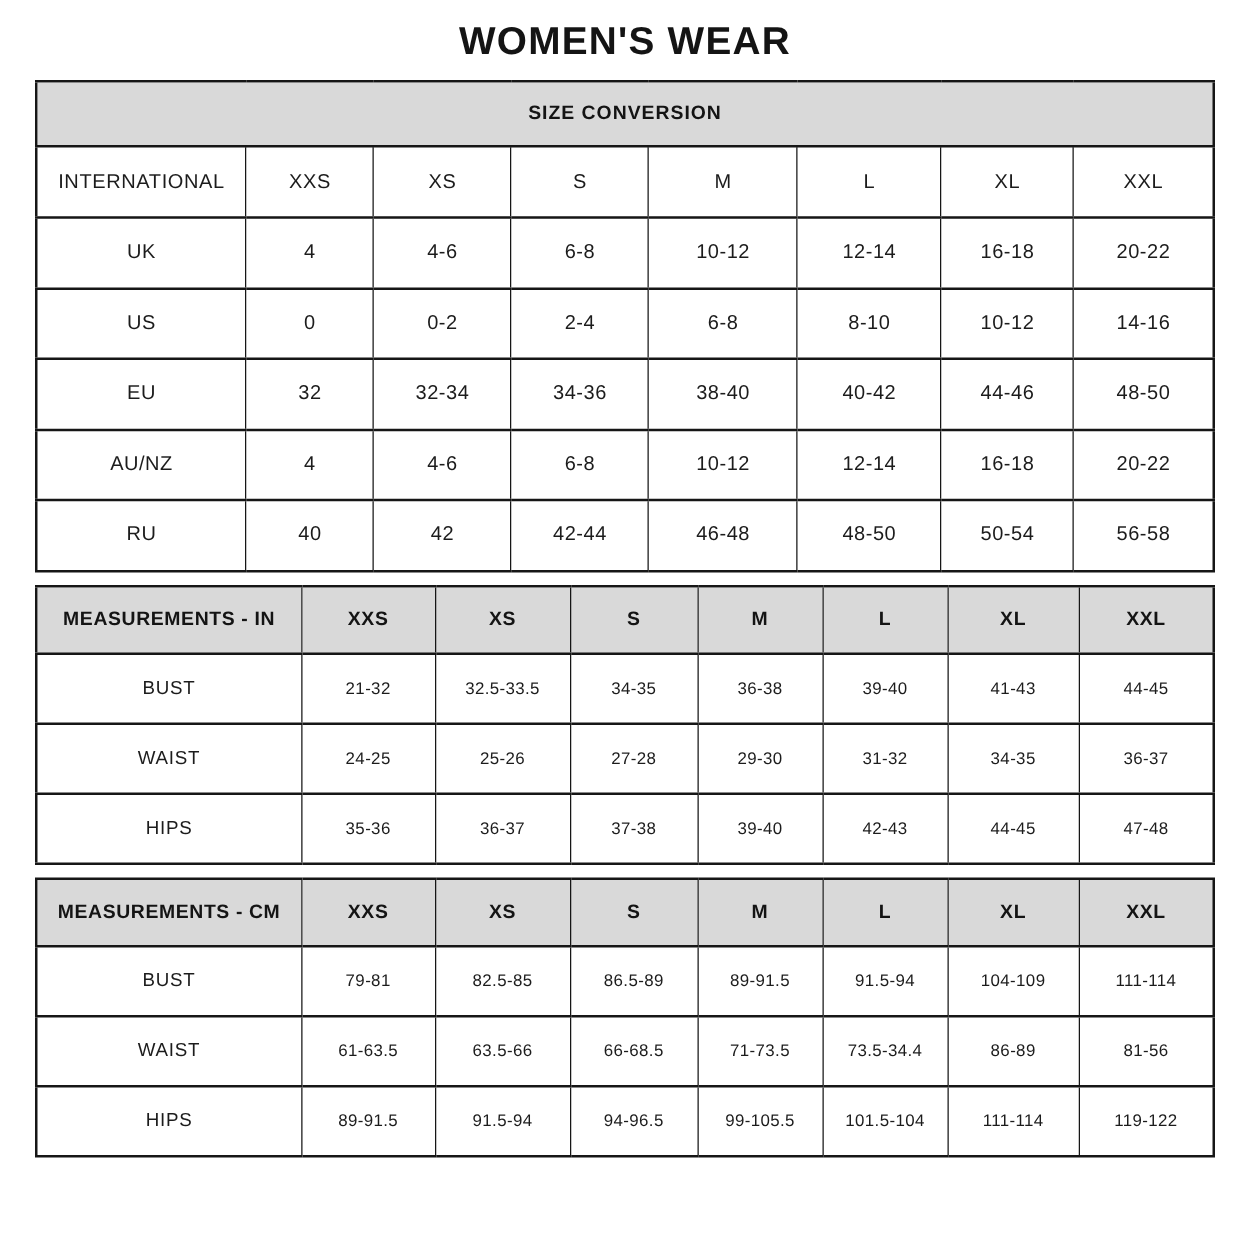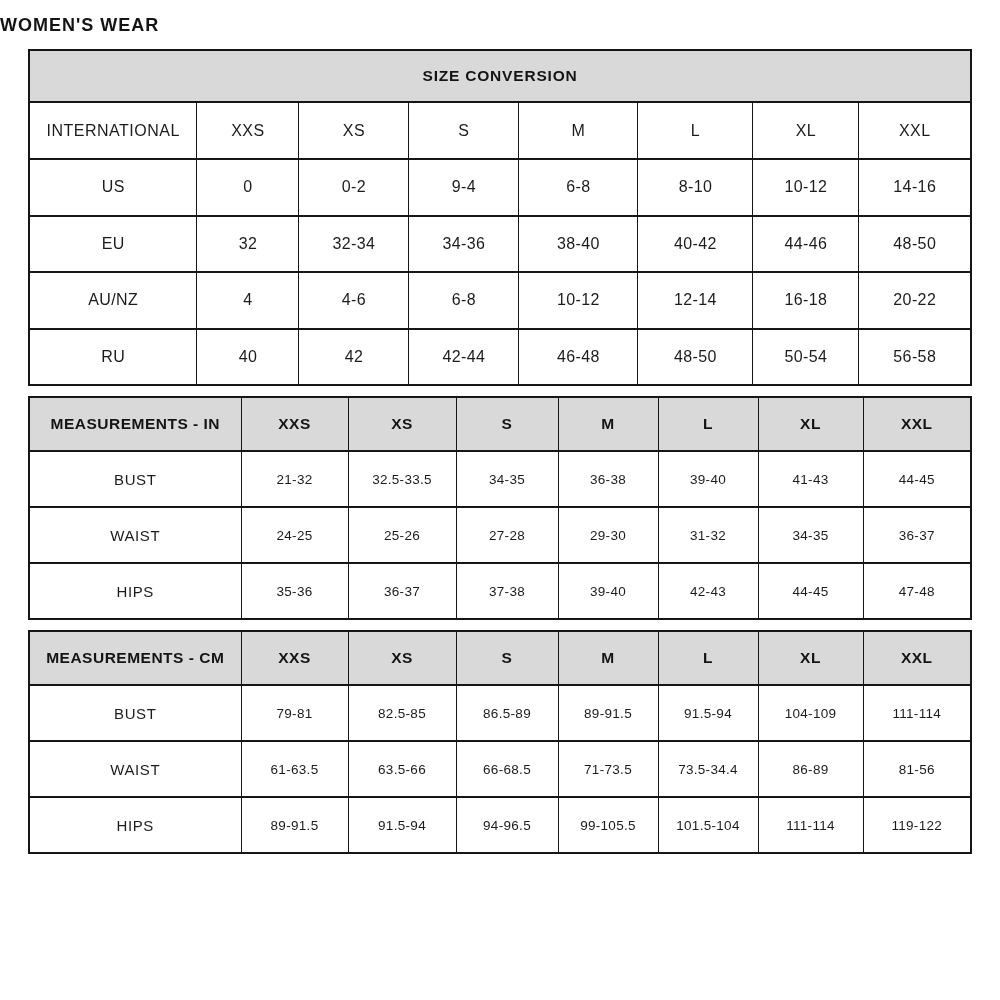--- a/index.html
+++ b/index.html
@@ -12,22 +12,22 @@
     color: #1c1c1c;
     -webkit-font-smoothing: antialiased;
   }
   .page {
     width: 1000px;
     height: 1000px;
     overflow: hidden;
     box-sizing: border-box;
   }
   .page-title {
-    text-align: left;
-    font-size: 18px;
+    text-align: center;
+    font-size: 31px;
     font-weight: 700;
     letter-spacing: 1px;
     padding: 15px 0 13px 0;
     color: #141414;
   }
   table.sheet {
     border-collapse: collapse;
     table-layout: fixed;
     width: 942px;
     margin: 0 auto 10px auto;
@@ -118,24 +118,34 @@
           <th>INTERNATIONAL</th>
           <th>XXS</th>
           <th>XS</th>
           <th>S</th>
           <th>M</th>
           <th>L</th>
           <th>XL</th>
           <th>XXL</th>
         </tr>
         <tr class="datarow">
+          <th>UK</th>
+          <td>4</td>
+          <td>4-6</td>
+          <td>6-8</td>
+          <td>10-12</td>
+          <td>12-14</td>
+          <td>16-18</td>
+          <td>20-22</td>
+        </tr>
+        <tr class="datarow">
           <th>US</th>
           <td>0</td>
           <td>0-2</td>
-          <td>9-4</td>
+          <td>2-4</td>
           <td>6-8</td>
           <td>8-10</td>
           <td>10-12</td>
           <td>14-16</td>
         </tr>
         <tr class="datarow">
           <th>EU</th>
           <td>32</td>
           <td>32-34</td>
           <td>34-36</td>

